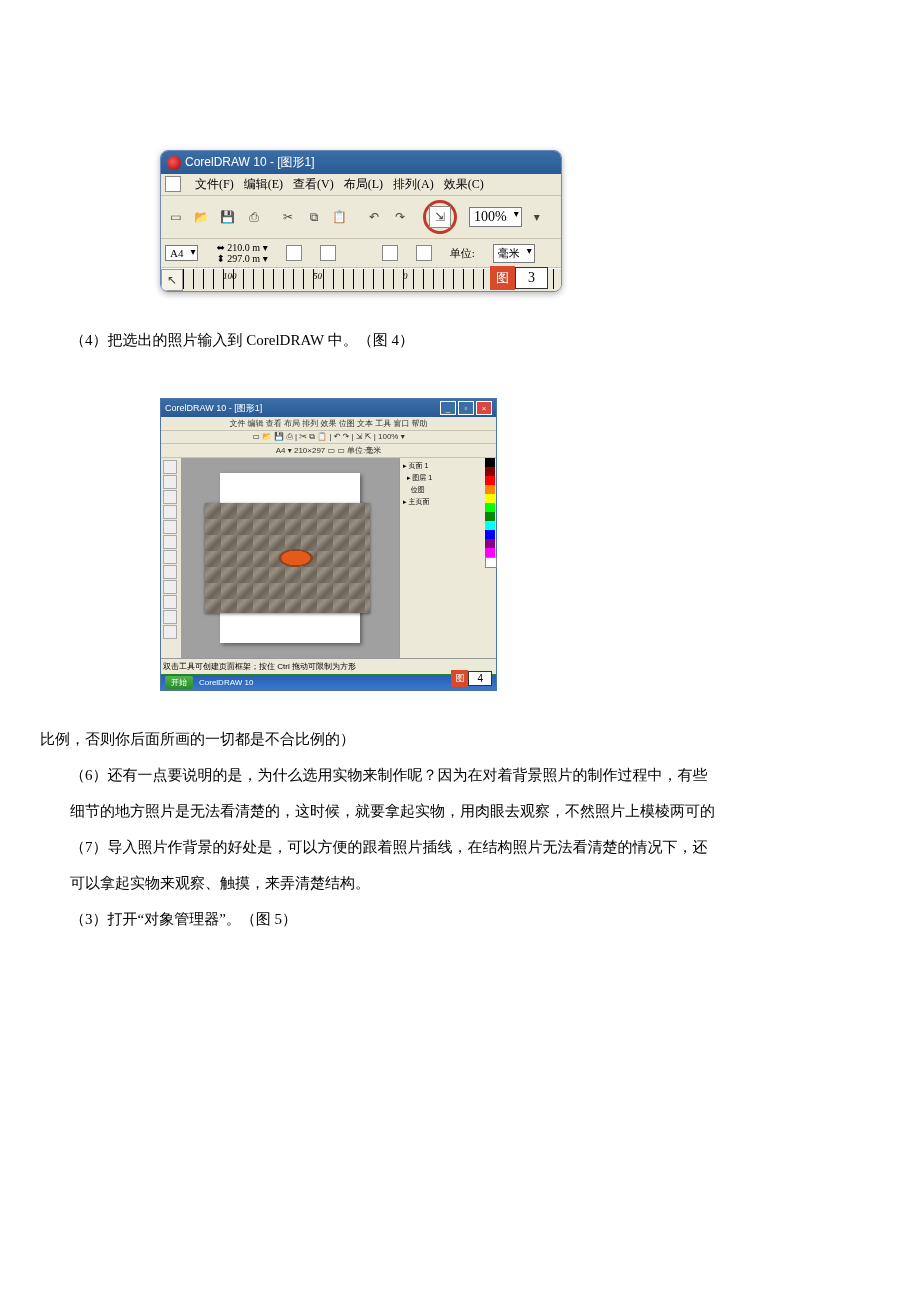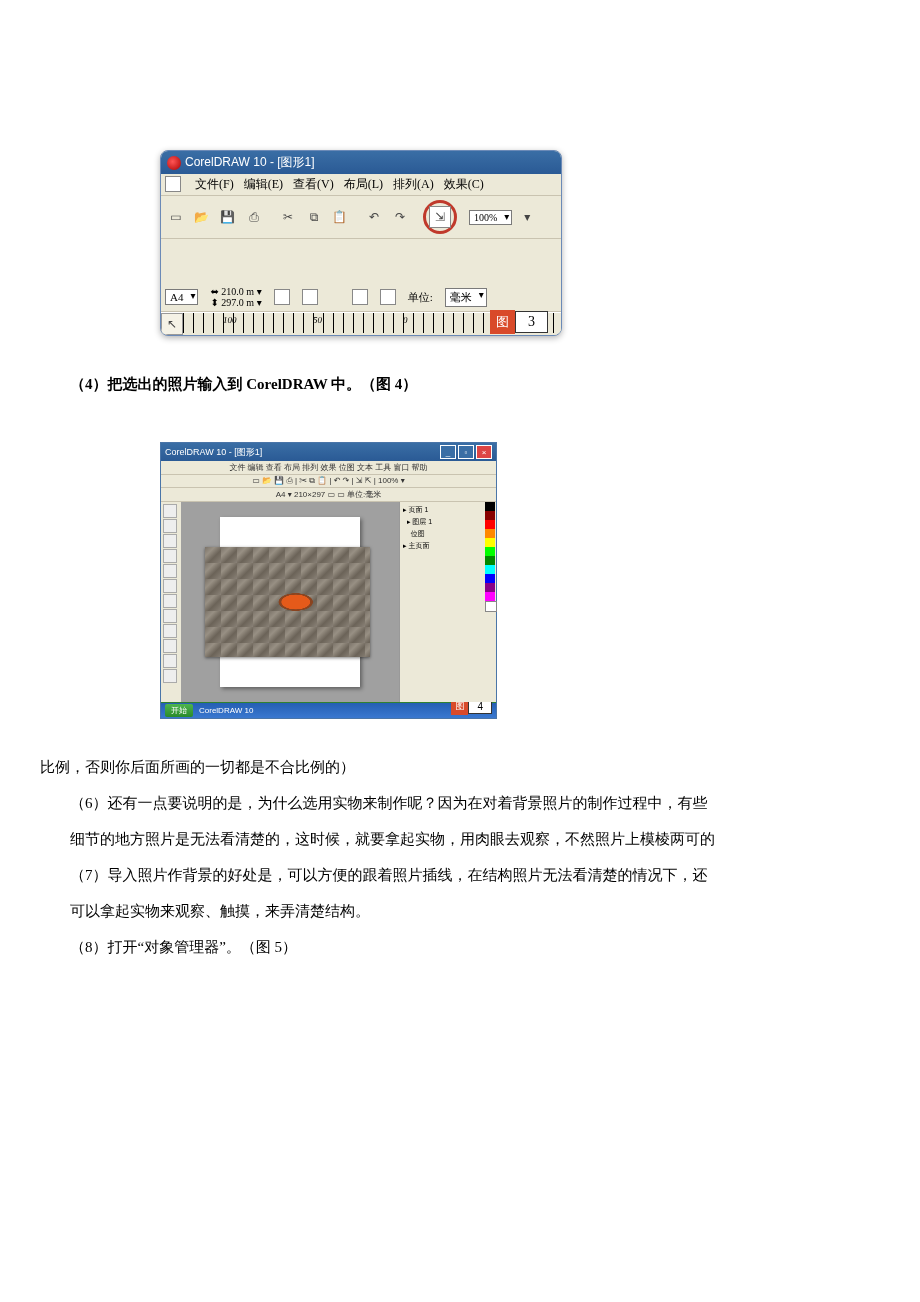--- a/index.html
+++ b/index.html
@@ -87,39 +87,38 @@
     border-radius: 50%;
     display: flex;
     align-items: center;
     justify-content: center;
     background: #ece9d8;
   }
   .import-highlight .tbtn { border: 1px solid #888; background: #fff; }
   .zoom-select {
     border: 1px solid #7a7a7a;
     background: #fff;
-    font-size: 10px;
+    font-size: 14px;
     padding: 1px 14px 1px 4px;
     position: relative;
   }
   .zoom-select::after {
     content: "▾";
     position: absolute;
     right: 2px; top: 0;
     font-size: 10px;
   }
   .cd-props {
     background: #ece9d8;
     padding: 3px 4px;
     display: flex;
     align-items: center;
-    gap: 12px;
+    gap: 18px;
     font-size: 11px;
     border-bottom: 1px solid #c9c3b0;
-    margin-top: 44px;
   }
   .cd-props .sel { border: 1px solid #7a7a7a; background: #fff; padding: 1px 14px 1px 4px; position: relative; }
   .cd-props .sel::after { content: "▾"; position: absolute; right: 2px; top: 0; font-size: 10px; }
   .dim { font-size: 10px; line-height: 1.1; }
   .minibtn { width: 14px; height: 14px; border: 1px solid #888; background: #fff; display: inline-block; }
   .cd-ruler-row {
     display: flex;
     background: #ece9d8;
     border-top: 1px solid #fff;
   }
@@ -266,21 +265,20 @@
   }
   .body-text p {
     margin: 0;
     text-indent: 2em;
   }
   .body-text p.noindent { text-indent: 0; }
   .caption {
     margin: 30px 0;
     text-indent: 2em;
     line-height: 2.4;
-    font-weight: bold;
   }
 </style>
 </head>
 <body>
 
 <div class="page">
 
   <div class="figure-wrap">
     <div class="cd-window">
       <div class="cd-title">
@@ -396,33 +394,34 @@
           <div style="background:#ff0"></div>
           <div style="background:#0f0"></div>
           <div style="background:#080"></div>
           <div style="background:#0ff"></div>
           <div style="background:#00f"></div>
           <div style="background:#808"></div>
           <div style="background:#f0f"></div>
           <div style="background:#fff;border:1px solid #888"></div>
         </div>
       </div>
+      <div class="cd-full-status">双击工具可创建页面框架；按住 Ctrl 拖动可限制为方形</div>
       <div class="cd-full-taskbar">
         <span class="start">开始</span>
         <span>CorelDRAW 10</span>
       </div>
       <div class="fig4-label">
         <span class="red">图</span>
         <span class="num">4</span>
       </div>
     </div>
   </div>
 
   <div class="body-text">
     <p class="noindent">比例，否则你后面所画的一切都是不合比例的）</p>
     <p>（6）还有一点要说明的是，为什么选用实物来制作呢？因为在对着背景照片的制作过程中，有些</p>
     <p>细节的地方照片是无法看清楚的，这时候，就要拿起实物，用肉眼去观察，不然照片上模棱两可的</p>
     <p>（7）导入照片作背景的好处是，可以方便的跟着照片插线，在结构照片无法看清楚的情况下，还</p>
     <p>可以拿起实物来观察、触摸，来弄清楚结构。</p>
-    <p>（8）打开“对象管理器”。（图 5）</p>
+    <p>（3）打开“对象管理器”。（图 5）</p>
   </div>
 
 </div>
 
 </body></html>

